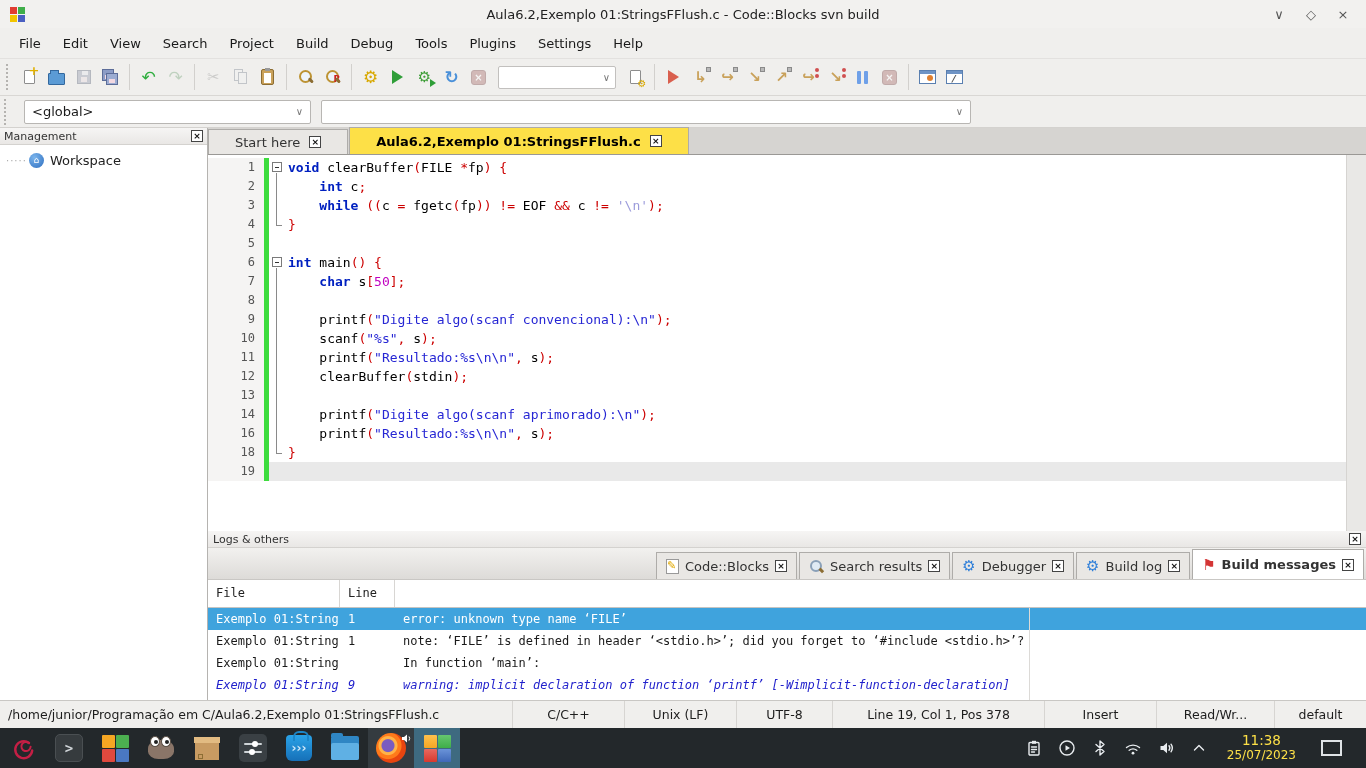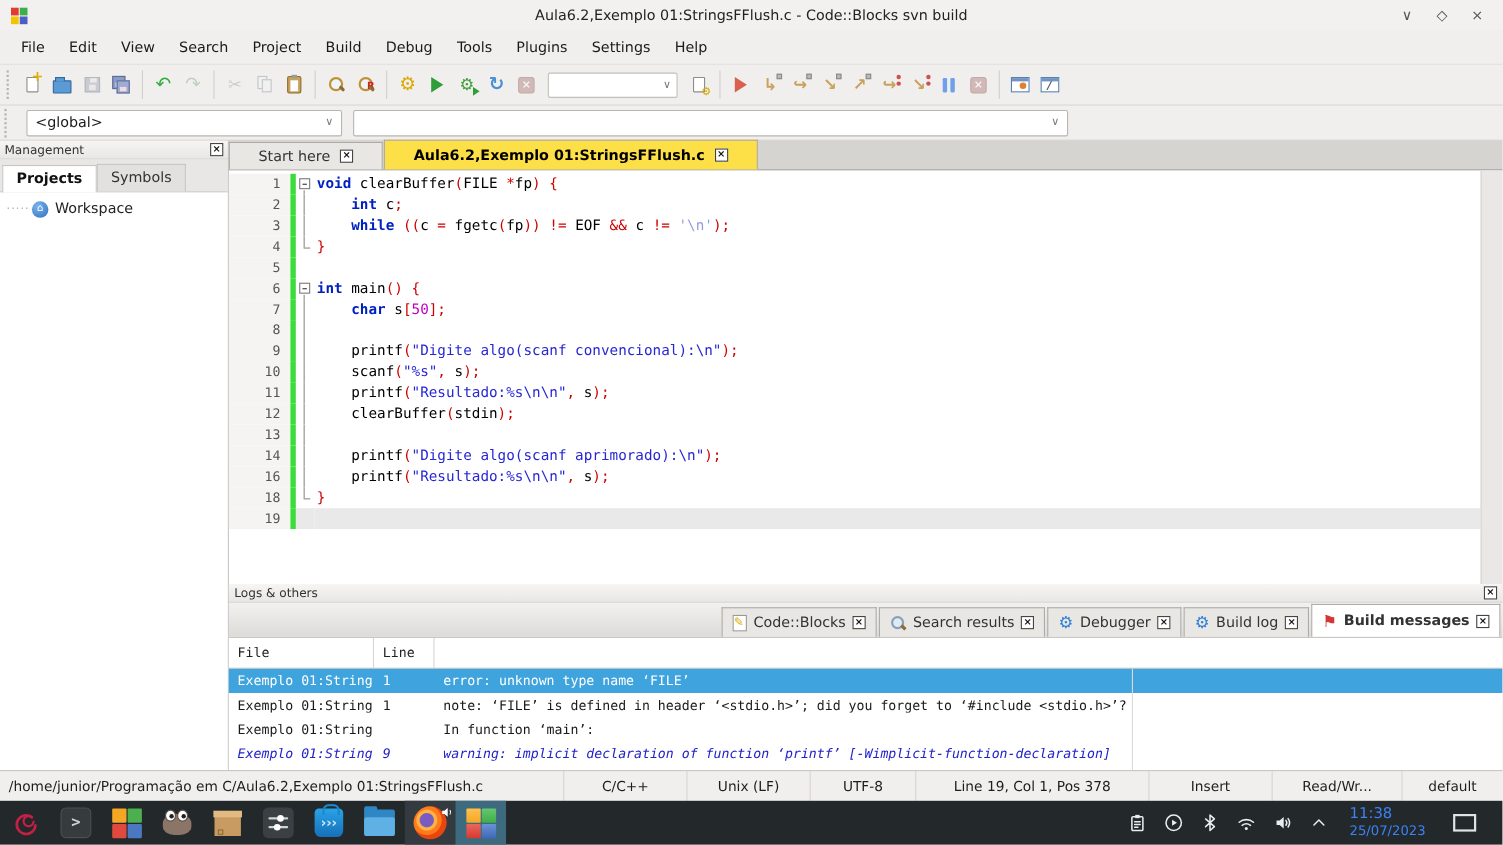--- a/index.html
+++ b/index.html
@@ -179,21 +179,21 @@
   .storeic::before { content:""; position:absolute; left:7px; top:-4px; width:12px; height:8px; border:2px solid #1c86c8; border-bottom:none; border-radius:6px 6px 0 0; }
   .fmic { position:relative; width:28px; height:24px; }
   .fmic .back { position:absolute; inset:0; background:#2f86c4; border-radius:2px; }
   .fmic .back::before { content:""; position:absolute; left:0; top:-3px; width:12px; height:4px; background:#2f86c4; border-radius:2px 2px 0 0; }
   .fmic .front { position:absolute; left:0; right:0; top:7px; bottom:0; background:#5fb0e4; border-radius:2px; }
   .ffic { position:relative; width:30px; height:30px; border-radius:50%; background:radial-gradient(circle at 40% 42%, #7a5cc0 0 6px, #ffb347 7px 9px, #ff7a1a 10px 13px, #e8450f 14px); }
   .audio-ind { position:absolute; right:2px; top:1px; width:11px; height:11px; }
   .dbic { width:30px; height:30px; }
   .trayzone { margin-left:auto; display:flex; align-items:center; gap:7px; padding-right:10px; }
   .tray { width:26px; height:26px; display:flex; align-items:center; justify-content:center; }
-  .clock { color:#3b82f6; line-height:1.15; margin:0 8px; }
+  .clock { text-align:center; color:#fde047; line-height:1.15; margin:0 8px; }
   .clock .t { font-size:13.5px; } .clock .d { font-size:12px; }
   .showdesk { width:21px; height:16px; border:2px solid #dfe3e6; margin:0 14px 0 10px; }
 </style>
 </head>
 <body>
 
 <div class="titlebar">
   <span class="cbgrid16">
     <i style="background:#e03c31"></i>
       <i style="background:#3fae49"></i>
@@ -354,24 +354,20 @@
     <span class="chev">∨</span>
   </div>
 </div>
 
 <div class="main">
   <div class="mgmt">
     <div class="mgmt-head">
       <span>Management</span>
       <span class="xbox">×</span>
     </div>
-    <div class="mgmt-tabs" id="mgmtTabs">
-        <span class="mtab active">Projects</span>
-        <span class="mtab">Symbols</span>
-      </div>
     <div class="mgmt-body" id="mgmtBody">
         <div class="tree-item">
           <span class="dots">·····</span>
           <span class="wsic">⌂</span>
           <span>Workspace</span>
         </div>
       </div>
   </div>
 
   <div class="rightcol">

